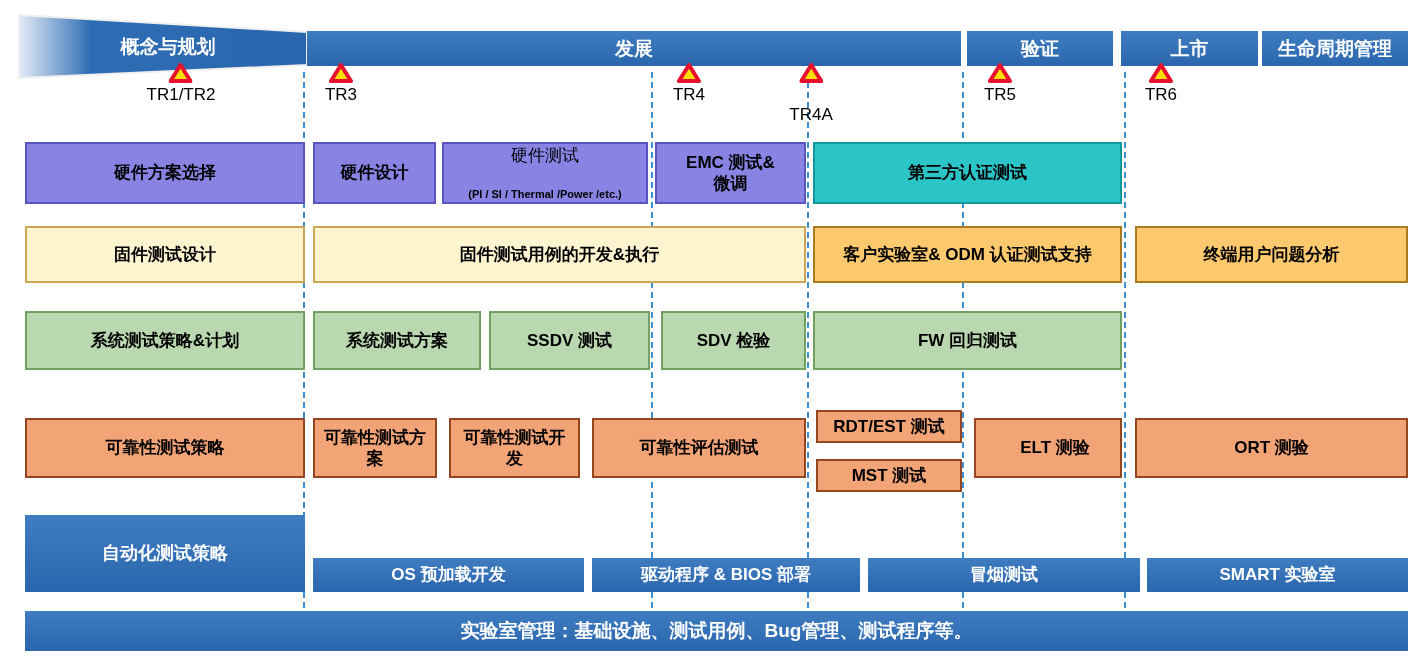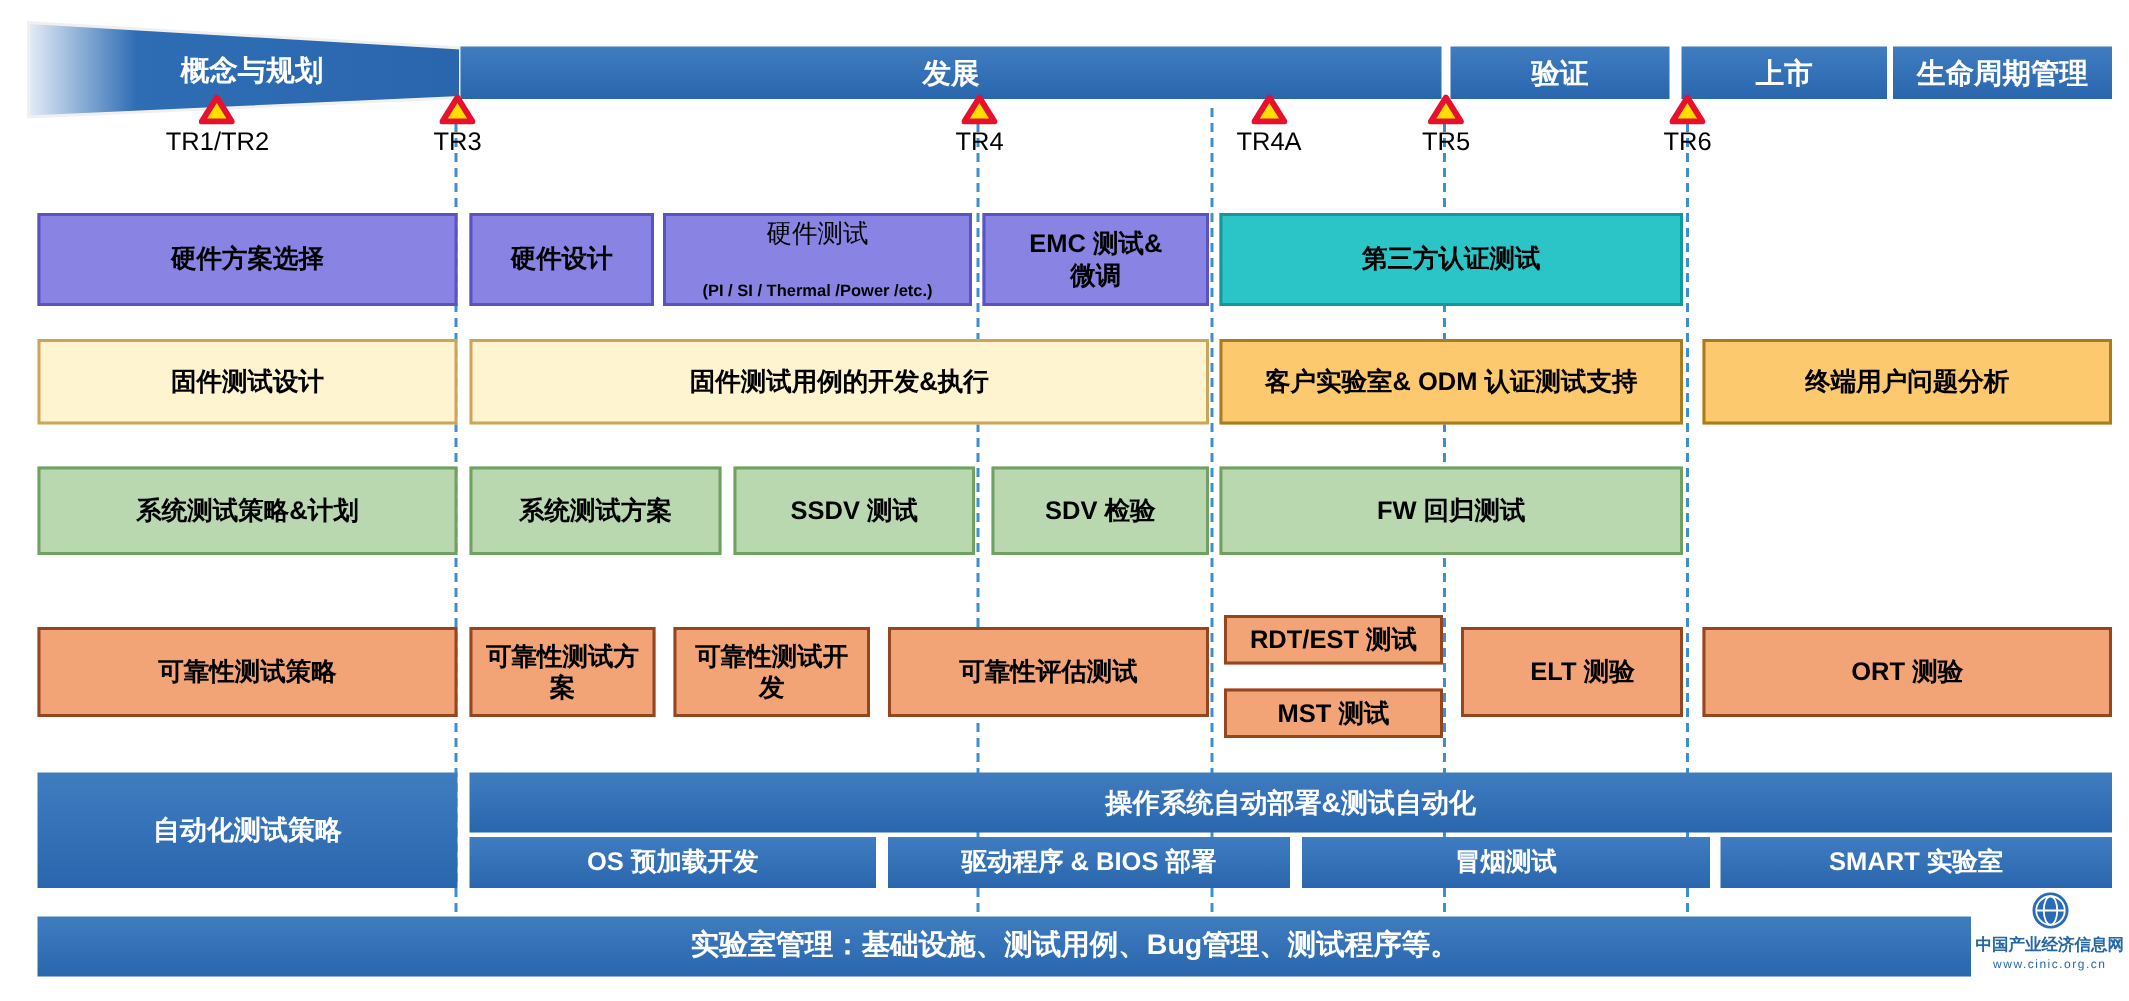--- a/index.html
+++ b/index.html
@@ -27,21 +27,21 @@
 
   .banner-wrap { position:absolute; z-index:2; }
   .banner-label {
     position:absolute; left:30px; top:6px; width:240px; height:58px;
     display:flex; align-items:center; justify-content:center;
     color:#fff; font-weight:bold; font-size:19px;
   }
 
   .vline { position:absolute; width:0; border-left:2px dashed #3D8FD0; z-index:1; top:72px; height:536px; }
 
-  .milestone { position:absolute; transform:translateX(-50%); display:flex; flex-direction:column; align-items:center; z-index:3; }
+  .milestone { position:absolute; transform:translateX(-50%); display:flex; flex-direction:column; align-items:center; z-index:3;margin-left:36px; }
   .tr-label { font-size:17px; color:#000; margin-top:2px; white-space:nowrap; }
 
   .box-main { font-size:17px; font-weight:normal; }
   .box-sub  { font-size:11px; font-weight:bold; line-height:1.15; }
 
   .strategy { font-size:18px; }
   .subcell  { font-size:17px; }
   .footerbar{ font-size:19px; }
 
   .watermark {
@@ -93,21 +93,21 @@
         <polygon points="12,2 22,18 2,18" fill="#FFDE00" stroke="#E8112D" stroke-width="4" stroke-linejoin="round"></polygon>
       </svg>
     <div class="tr-label">TR3</div>
   </div>
   <div class="milestone" style="left:653px;  top:63px;">
     <svg width="24" height="20" viewBox="0 0 24 20">
         <polygon points="12,2 22,18 2,18" fill="#FFDE00" stroke="#E8112D" stroke-width="4" stroke-linejoin="round"></polygon>
       </svg>
     <div class="tr-label">TR4</div>
   </div>
-  <div class="milestone" style="left:846px;  top:63px;">
+  <div class="milestone" style="left:775px;  top:63px;gap:20px;">
     <svg width="24" height="20" viewBox="0 0 24 20">
         <polygon points="12,2 22,18 2,18" fill="#FFDE00" stroke="#E8112D" stroke-width="4" stroke-linejoin="round"></polygon>
       </svg>
     <div class="tr-label">TR4A</div>
   </div>
   <div class="milestone" style="left:964px;  top:63px;">
     <svg width="24" height="20" viewBox="0 0 24 20">
         <polygon points="12,2 22,18 2,18" fill="#FFDE00" stroke="#E8112D" stroke-width="4" stroke-linejoin="round"></polygon>
       </svg>
     <div class="tr-label">TR5</div>
@@ -145,32 +145,21 @@
   <div class="box salmon" style="left:25px;   top:418px; width:280px; height:60px;">可靠性测试策略</div>
   <div class="box salmon" style="left:313px;  top:418px; width:124px; height:60px;">可靠性测试方案</div>
   <div class="box salmon" style="left:449px;  top:418px; width:131px; height:60px;">可靠性测试开发</div>
   <div class="box salmon" style="left:592px;  top:418px; width:214px; height:60px;">可靠性评估测试</div>
   <div class="box salmon" style="left:816px;  top:410px; width:146px; height:33px;">RDT/EST 测试</div>
   <div class="box salmon" style="left:816px;  top:459px; width:146px; height:33px;">MST 测试</div>
   <div class="box salmon" style="left:974px;  top:418px; width:148px; height:60px;padding-left:20px;">ELT 测验</div>
   <div class="box salmon" style="left:1135px; top:418px; width:273px; height:60px;">ORT 测验</div>
 
   <div class="box bluebar strategy" style="left:25px;   top:515px; width:280px;  height:77px;">自动化测试策略</div>
-  <div class="box bluebar strategy" style="left:313px;  top:515px; width:1095px; height:40px;">操作系统自动部署&amp;测试自动化</div>
   <div class="box bluebar subcell" style="left:313px;  top:558px; width:271px;  height:34px;">OS 预加载开发</div>
   <div class="box bluebar subcell" style="left:592px;  top:558px; width:268px;  height:34px;">驱动程序 &amp; BIOS 部署</div>
   <div class="box bluebar subcell" style="left:868px;  top:558px; width:272px;  height:34px;">冒烟测试</div>
   <div class="box bluebar subcell" style="left:1147px; top:558px; width:261px;  height:34px;">SMART 实验室</div>
 
   <div class="box bluebar footerbar" style="left:25px; top:611px; width:1383px; height:40px;">实验室管理：基础设施、测试用例、Bug管理、测试程序等。</div>
 
-  <div class="watermark">
-    <svg width="26" height="26" viewBox="0 0 26 26">
-      <circle cx="13" cy="13" r="12" fill="#2A6BB5"></circle>
-      <circle cx="13" cy="13" r="9.5" fill="none" stroke="#fff" stroke-width="1.2"></circle>
-      <ellipse cx="13" cy="13" rx="4.5" ry="9.5" fill="none" stroke="#fff" stroke-width="1.2"></ellipse>
-      <line x1="3.5" y1="13" x2="22.5" y2="13" stroke="#fff" stroke-width="1.2"></line>
-    </svg>
-    <div class="wm-name">中国产业经济信息网</div>
-    <div class="wm-url">www.cinic.org.cn</div>
-  </div>
 
 </div>
 
 </body></html>

